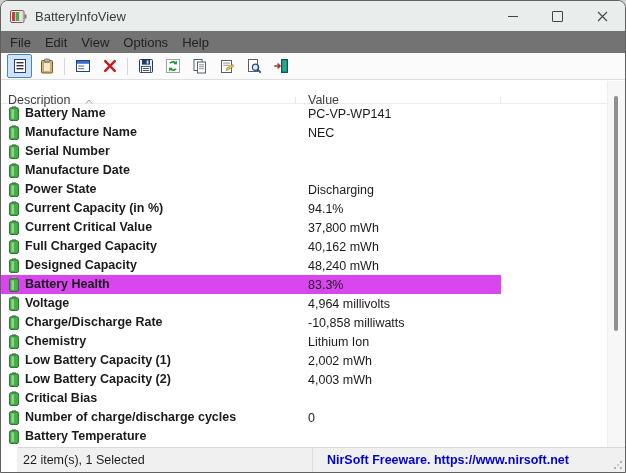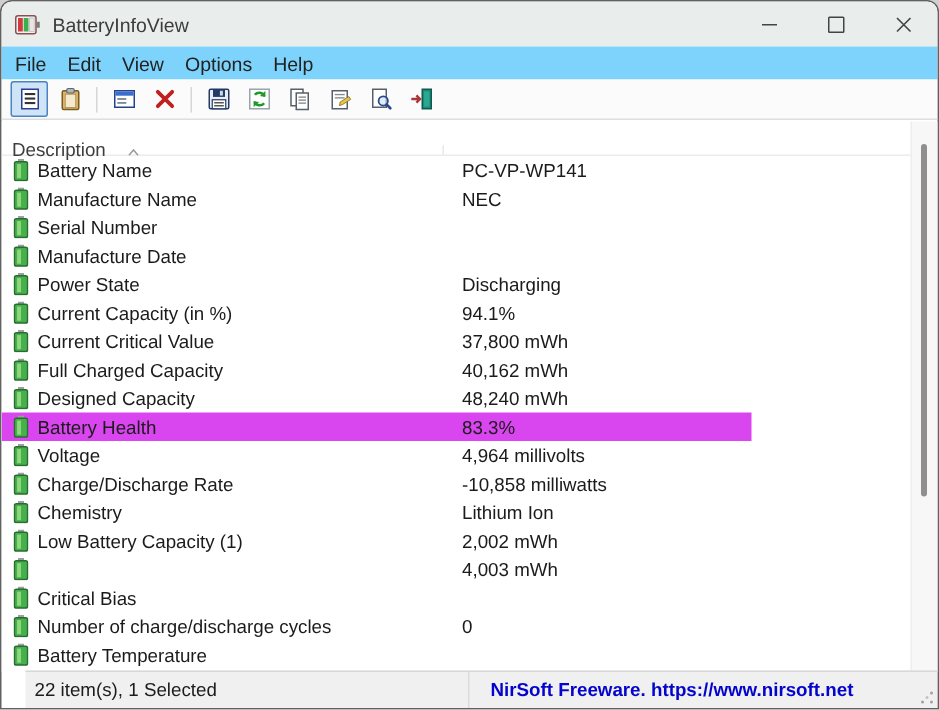--- a/index.html
+++ b/index.html
@@ -6,40 +6,40 @@
   .window{position:relative;width:624px;height:471px;background:#fff;border:1px solid #616161;
           border-radius:8px 8px 0 0;overflow:hidden;}
   
   .titlebar{height:30px;background:#e9edec;display:flex;align-items:center;}
   .app-icon{width:17px;height:15px;margin-left:9px;flex:0 0 auto;}
   .title-text{font-size:13px;color:#3c3c3c;margin-left:8px;flex:1 1 auto;}
   .winbtn{width:45px;height:30px;display:flex;align-items:center;justify-content:center;flex:0 0 auto;}
   .min-glyph{width:10px;height:1px;background:#444;}
   .max-glyph{width:9px;height:9px;border:1px solid #444;border-radius:1px;}
   
-  .menubar{height:22px;background:#7dd3fc;display:flex;align-items:center;padding-left:2px;}
+  .menubar{height:22px;background:#737373;display:flex;align-items:center;padding-left:2px;}
   .menu-item{padding:2px 7px;font-size:13px;color:#222;}
   
   .toolbar{height:26px;background:#fbfbfb;border-bottom:1px solid #dedede;display:flex;align-items:center;padding-left:5px;}
   .tbtn{width:23px;height:22px;display:flex;align-items:center;justify-content:center;border:1px solid transparent;border-radius:2px;margin:0 1px;}
   .tbtn.selected{background:#cfe4f7;border-color:#4a84c0;}
   .tsep{width:1px;height:17px;background:#d6d6d6;margin:0 4px;}
   
   .list{position:absolute;top:80px;left:0;right:0;bottom:24px;background:#fff;}
   .lheader{height:22px;display:flex;align-items:stretch;border-bottom:1px solid #ececec;font-size:12.5px;color:#3e3e3e;}
   .hcol{display:flex;align-items:center;box-sizing:border-box;border-right:1px solid #e8e8e8;margin-top:16px;}
   .hcol.desc{width:295px;padding-left:7px;}
   .hcol.value{width:205px;padding-left:12px;}
   .hcol.filler{flex:1;border-right:none;}
   .sort-caret{margin-left:14px;margin-top:2px;}
   .rows{position:absolute;top:23px;left:0;right:17px;bottom:0;overflow:hidden;}
   .row{height:19px;display:flex;align-items:center;font-size:12.5px;color:#1b1b1b;width:500px;}
   .row.selected{background:#d946ef;}
   .cell{box-sizing:border-box;}
-  .cell.desc{width:295px;display:flex;align-items:flex-end;padding-left:8px;}
+  .cell.desc{width:295px;display:flex;align-items:flex-start;padding-left:8px;font-weight:bold;}
   .battery-glyph{width:10px;height:15px;margin-right:6px;flex:0 0 auto;display:flex;}
   .cell.val{width:205px;padding-left:12px;}
   
   .scrollbar{position:absolute;top:0;right:0;width:17px;bottom:0;background:#f7f7f7;border-left:1px solid #eeeeee;}
   .scroll-thumb{position:absolute;left:6px;width:4px;top:15px;height:235px;background:#8f8f8f;border-radius:2px;}
   
   .statusbar{position:absolute;left:16px;right:0;bottom:0;height:24px;background:#f0f0f0;border-top:1px solid #d8d8d8;
              display:flex;align-items:center;font-size:12.5px;color:#1c1c1c;}
   .sb-left{width:289px;padding-left:6px;}
   .sb-sep{width:1px;align-self:stretch;background:#dcdcdc;}
@@ -167,20 +167,23 @@
   </div>
 
   <div class="list">
     <div class="lheader">
       <div class="hcol desc">
         <span>Description</span>
         <svg class="sort-caret" width="8" height="5" viewBox="0 0 8 5">
           <path d="M1 4.5 L4 1 L7 4.5" fill="none" stroke="#9a9a9a" stroke-width="1"></path>
         </svg>
       </div>
+      <div class="hcol value">
+        <span>Value</span>
+      </div>
       <div class="hcol filler"></div>
     </div>
 
     <div class="rows">
 
     <div class="row">
         <div class="cell desc">
           <span class="battery-glyph">
             <svg width="10" height="15" viewBox="0 0 10 15">
               <rect x="3" y="0" width="4" height="2.2" fill="#9aa0a0"></rect>
@@ -363,20 +366,21 @@
       </div>
         <div class="row">
         <div class="cell desc">
           <span class="battery-glyph">
             <svg width="10" height="15" viewBox="0 0 10 15">
               <rect x="3" y="0" width="4" height="2.2" fill="#9aa0a0"></rect>
               <rect x="0.6" y="1.8" width="8.8" height="12.6" rx="1.4" fill="#45b04c" stroke="#2a6b31"></rect>
               <rect x="2.4" y="3.4" width="2.6" height="9.4" fill="#8fd77d"></rect>
             </svg>
           </span>
+          <span class="desc-text">Low Battery Capacity (2)</span>
         </div>
         <div class="cell val">4,003 mWh</div>
       </div>
         <div class="row">
         <div class="cell desc">
           <span class="battery-glyph">
             <svg width="10" height="15" viewBox="0 0 10 15">
               <rect x="3" y="0" width="4" height="2.2" fill="#9aa0a0"></rect>
               <rect x="0.6" y="1.8" width="8.8" height="12.6" rx="1.4" fill="#45b04c" stroke="#2a6b31"></rect>
               <rect x="2.4" y="3.4" width="2.6" height="9.4" fill="#8fd77d"></rect>

